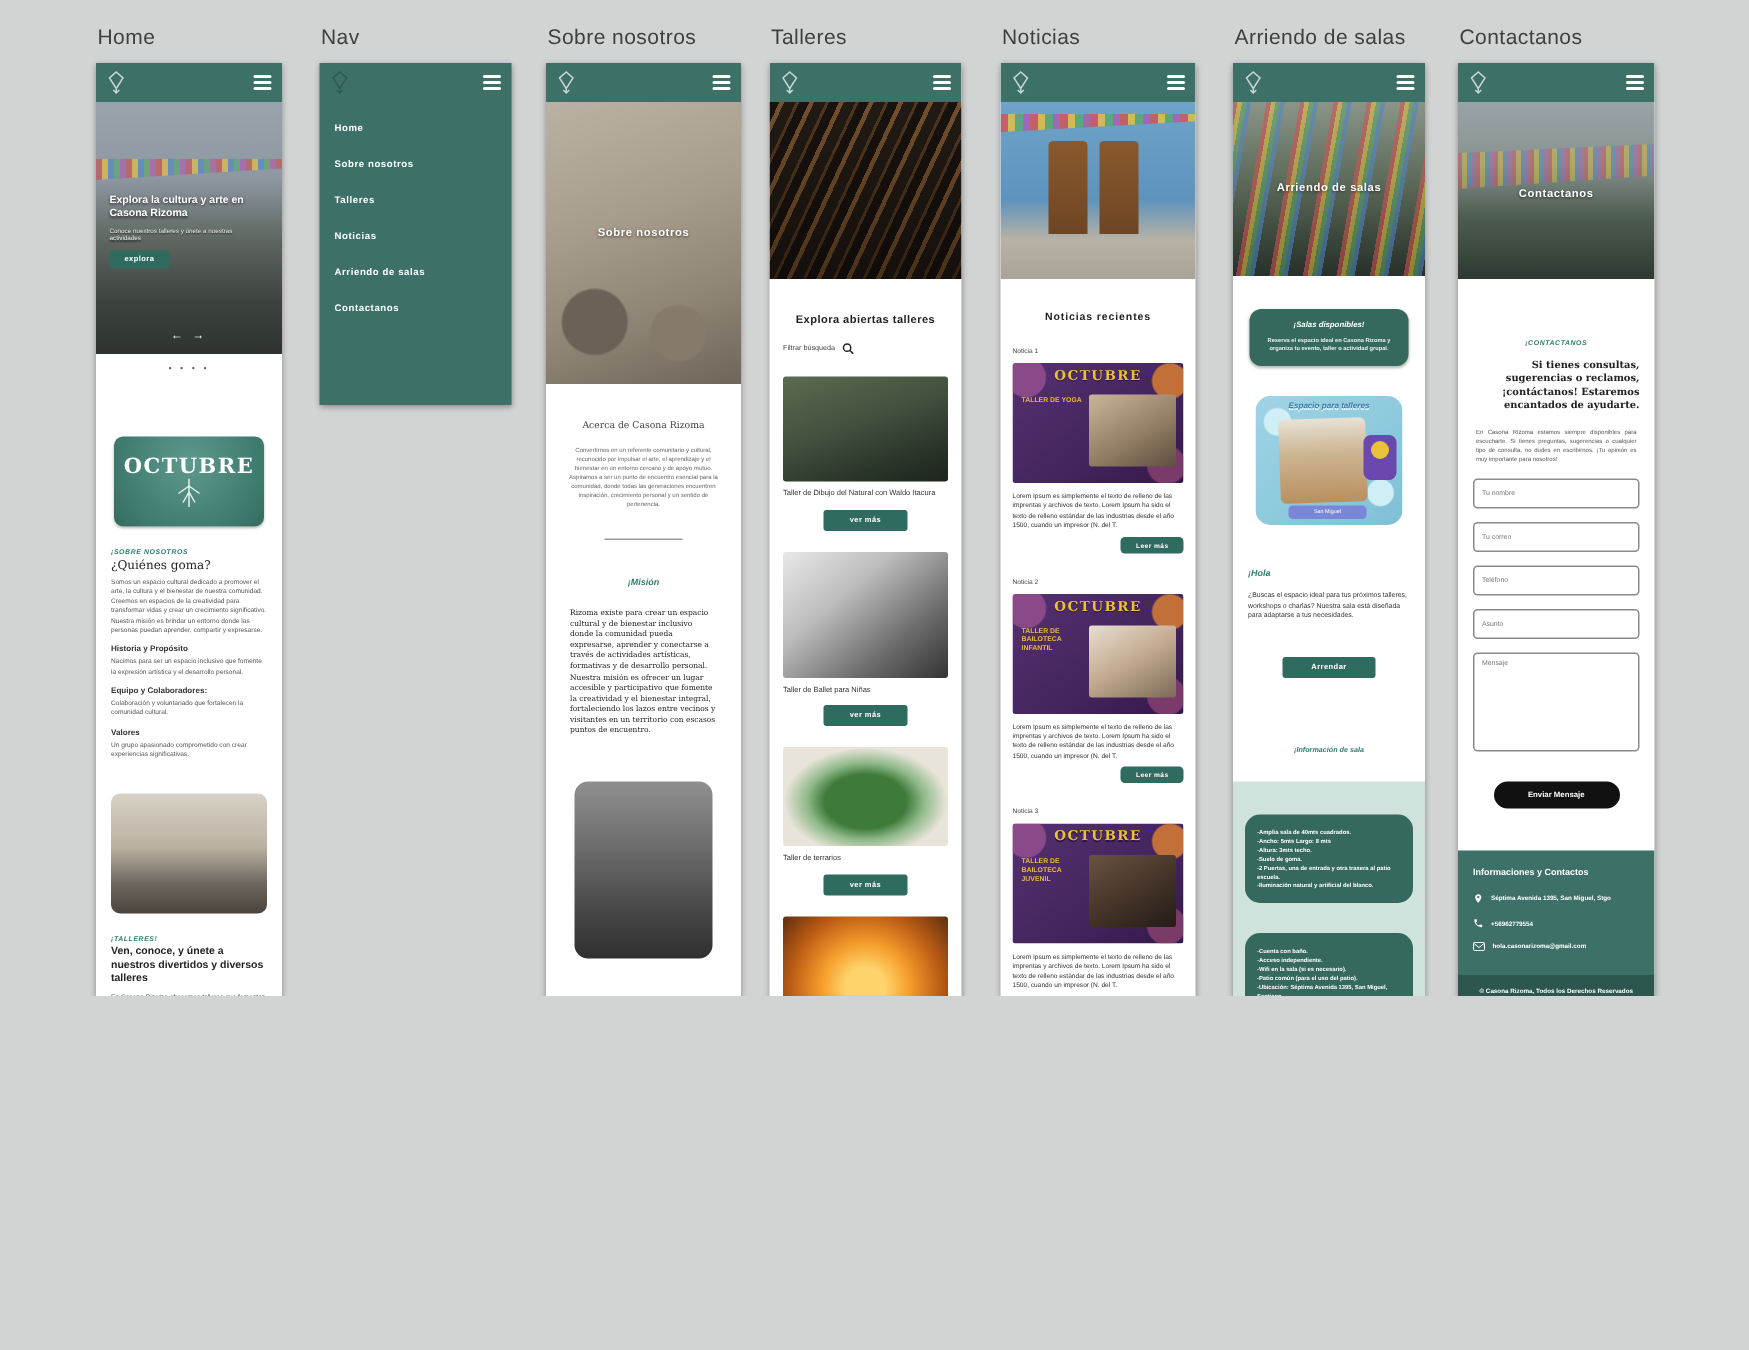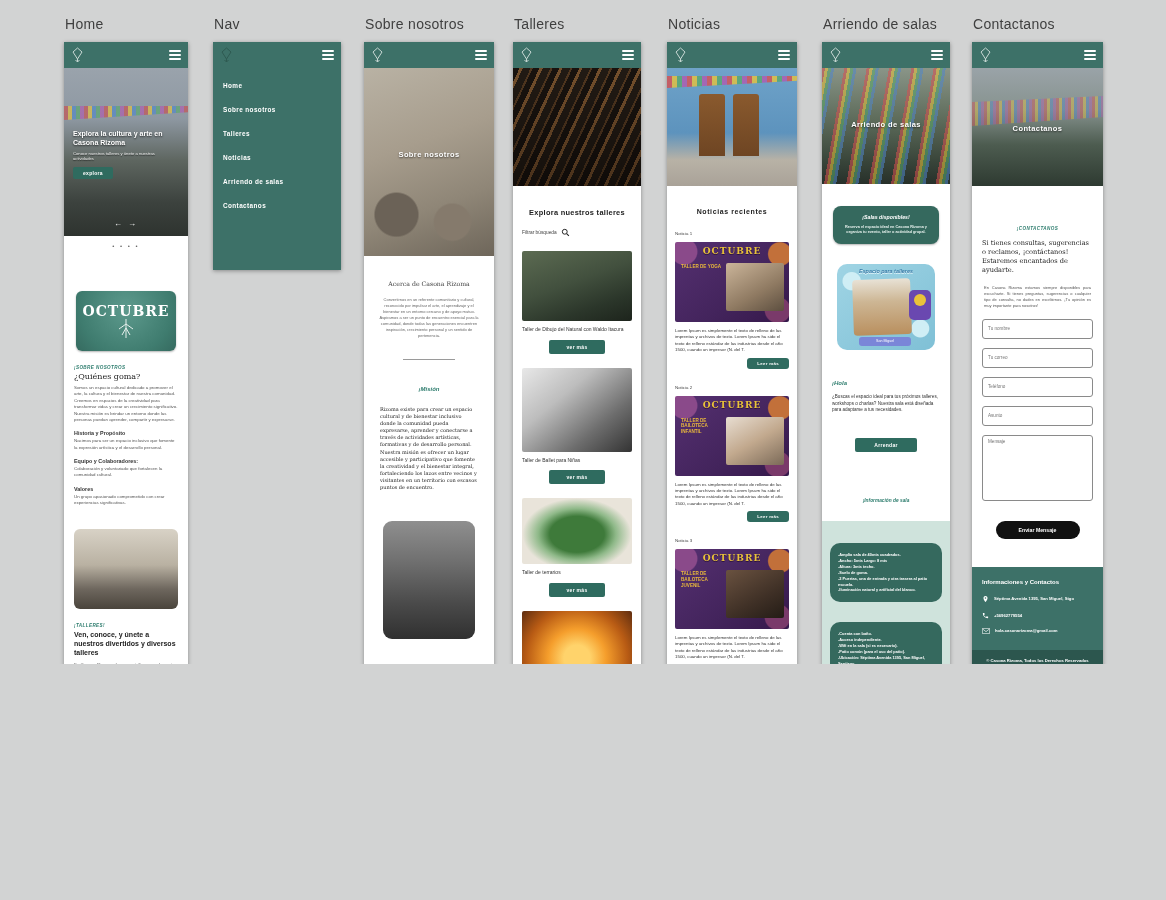--- a/index.html
+++ b/index.html
@@ -148,21 +148,21 @@
   .gallery-label{color:#2e7d6e;font-size:5px;font-weight:bold;font-style:italic;text-align:center;padding:0 14px;margin-top:42px;line-height:1.5;}
   .salas-photo{width:66px;height:58px;margin:20px auto 0;background:linear-gradient(160deg,#d9d9d9,#a9a9a9 60%,#7c8aa0);}
 
   
   .garden{height:118px;position:relative;background:
       linear-gradient(180deg,#9aa3a8 0%,#87938f 35%,#4d5c50 65%,#2e3a31 100%);}
   .bunting3{position:absolute;top:28px;left:0;right:0;height:30px;
       background:repeating-linear-gradient(90deg,rgba(217,79,79,.6) 0 3px,rgba(232,194,58,.6) 3px 6px,rgba(79,134,201,.6) 6px 9px,rgba(176,90,176,.6) 9px 12px);
       clip-path:polygon(0 20%,100% 0,100% 70%,0 100%);opacity:.7;}
   .cont-eyebrow{color:#2e7d6e;font-size:4.6px;font-weight:bold;font-style:italic;text-align:center;margin-top:40px;letter-spacing:.4px;}
-  .cont-heading{font-size:6.6px;color:#222;text-align:left;line-height:1.35;padding:0 10px;margin-top:8px;font-family:"DejaVu Serif",serif;}
+  .cont-heading{font-size:6.6px;color:#222;text-align:right;line-height:1.35;padding:0 10px;margin-top:8px;font-family:"DejaVu Serif",serif;font-weight:bold;}
   .cont-body{font-size:4px;color:#555;line-height:1.5;padding:0 12px;margin-top:10px;text-align:justify;}
   .form{padding:0 10px;margin-top:10px;}
   .form input,.form textarea{display:block;width:100%;box-sizing:border-box;border:1px solid #8a8a8a;
       border-radius:3px;height:20px;margin-top:9px;font-size:4.6px;padding:3px 5px;font-family:inherit;color:#222;background:#fff;resize:none;}
   .form textarea{height:66px;}
   .submit-btn{display:block;width:84px;margin:20px auto 0;background:#111;color:#fff;border:none;
       border-radius:10px;font-size:5.2px;font-weight:bold;padding:6px 0;text-align:center;font-family:inherit;}
   .cont-footer{background:#3d7168;margin-top:28px;padding:12px 10px 16px;}
   .cf-title{color:#fff;font-size:6px;font-weight:bold;margin-bottom:10px;}
   .cf-row{display:flex;align-items:center;gap:5px;margin-top:9px;}
@@ -302,21 +302,21 @@
         <svg class="logo-mark" viewBox="0 0 13 16">
             <path d="M6.5 1 L11 5 L6.5 12 L2 5 Z M6.5 12 L6.5 15 M4.5 13 L6.5 15 L8.5 13" stroke="#dfe9e6" stroke-width="1" fill="none"></path>
           </svg>
         <div class="burger">
             <span></span>
             <span></span>
             <span></span>
           </div>
       </div>
       <div class="pencils"></div>
-      <div class="tall-head">Explora nuestros talleres</div>
+      <div class="tall-head">Explora abiertas talleres</div>
       <div class="filter-row">
         <span class="f-lbl">Filtrar búsqueda</span>
         <svg width="9" height="9" viewBox="0 0 24 24">
             <circle cx="10" cy="10" r="6.5" fill="none" stroke="#222" stroke-width="2.6"></circle>
             <path d="M15 15 L21 21" stroke="#222" stroke-width="2.8"></path>
           </svg>
       </div>
       <div class="card">
         <div class="card-img ci-draw"></div>
         <div class="card-title">Taller de Dibujo del Natural con Waldo Itacura</div>

